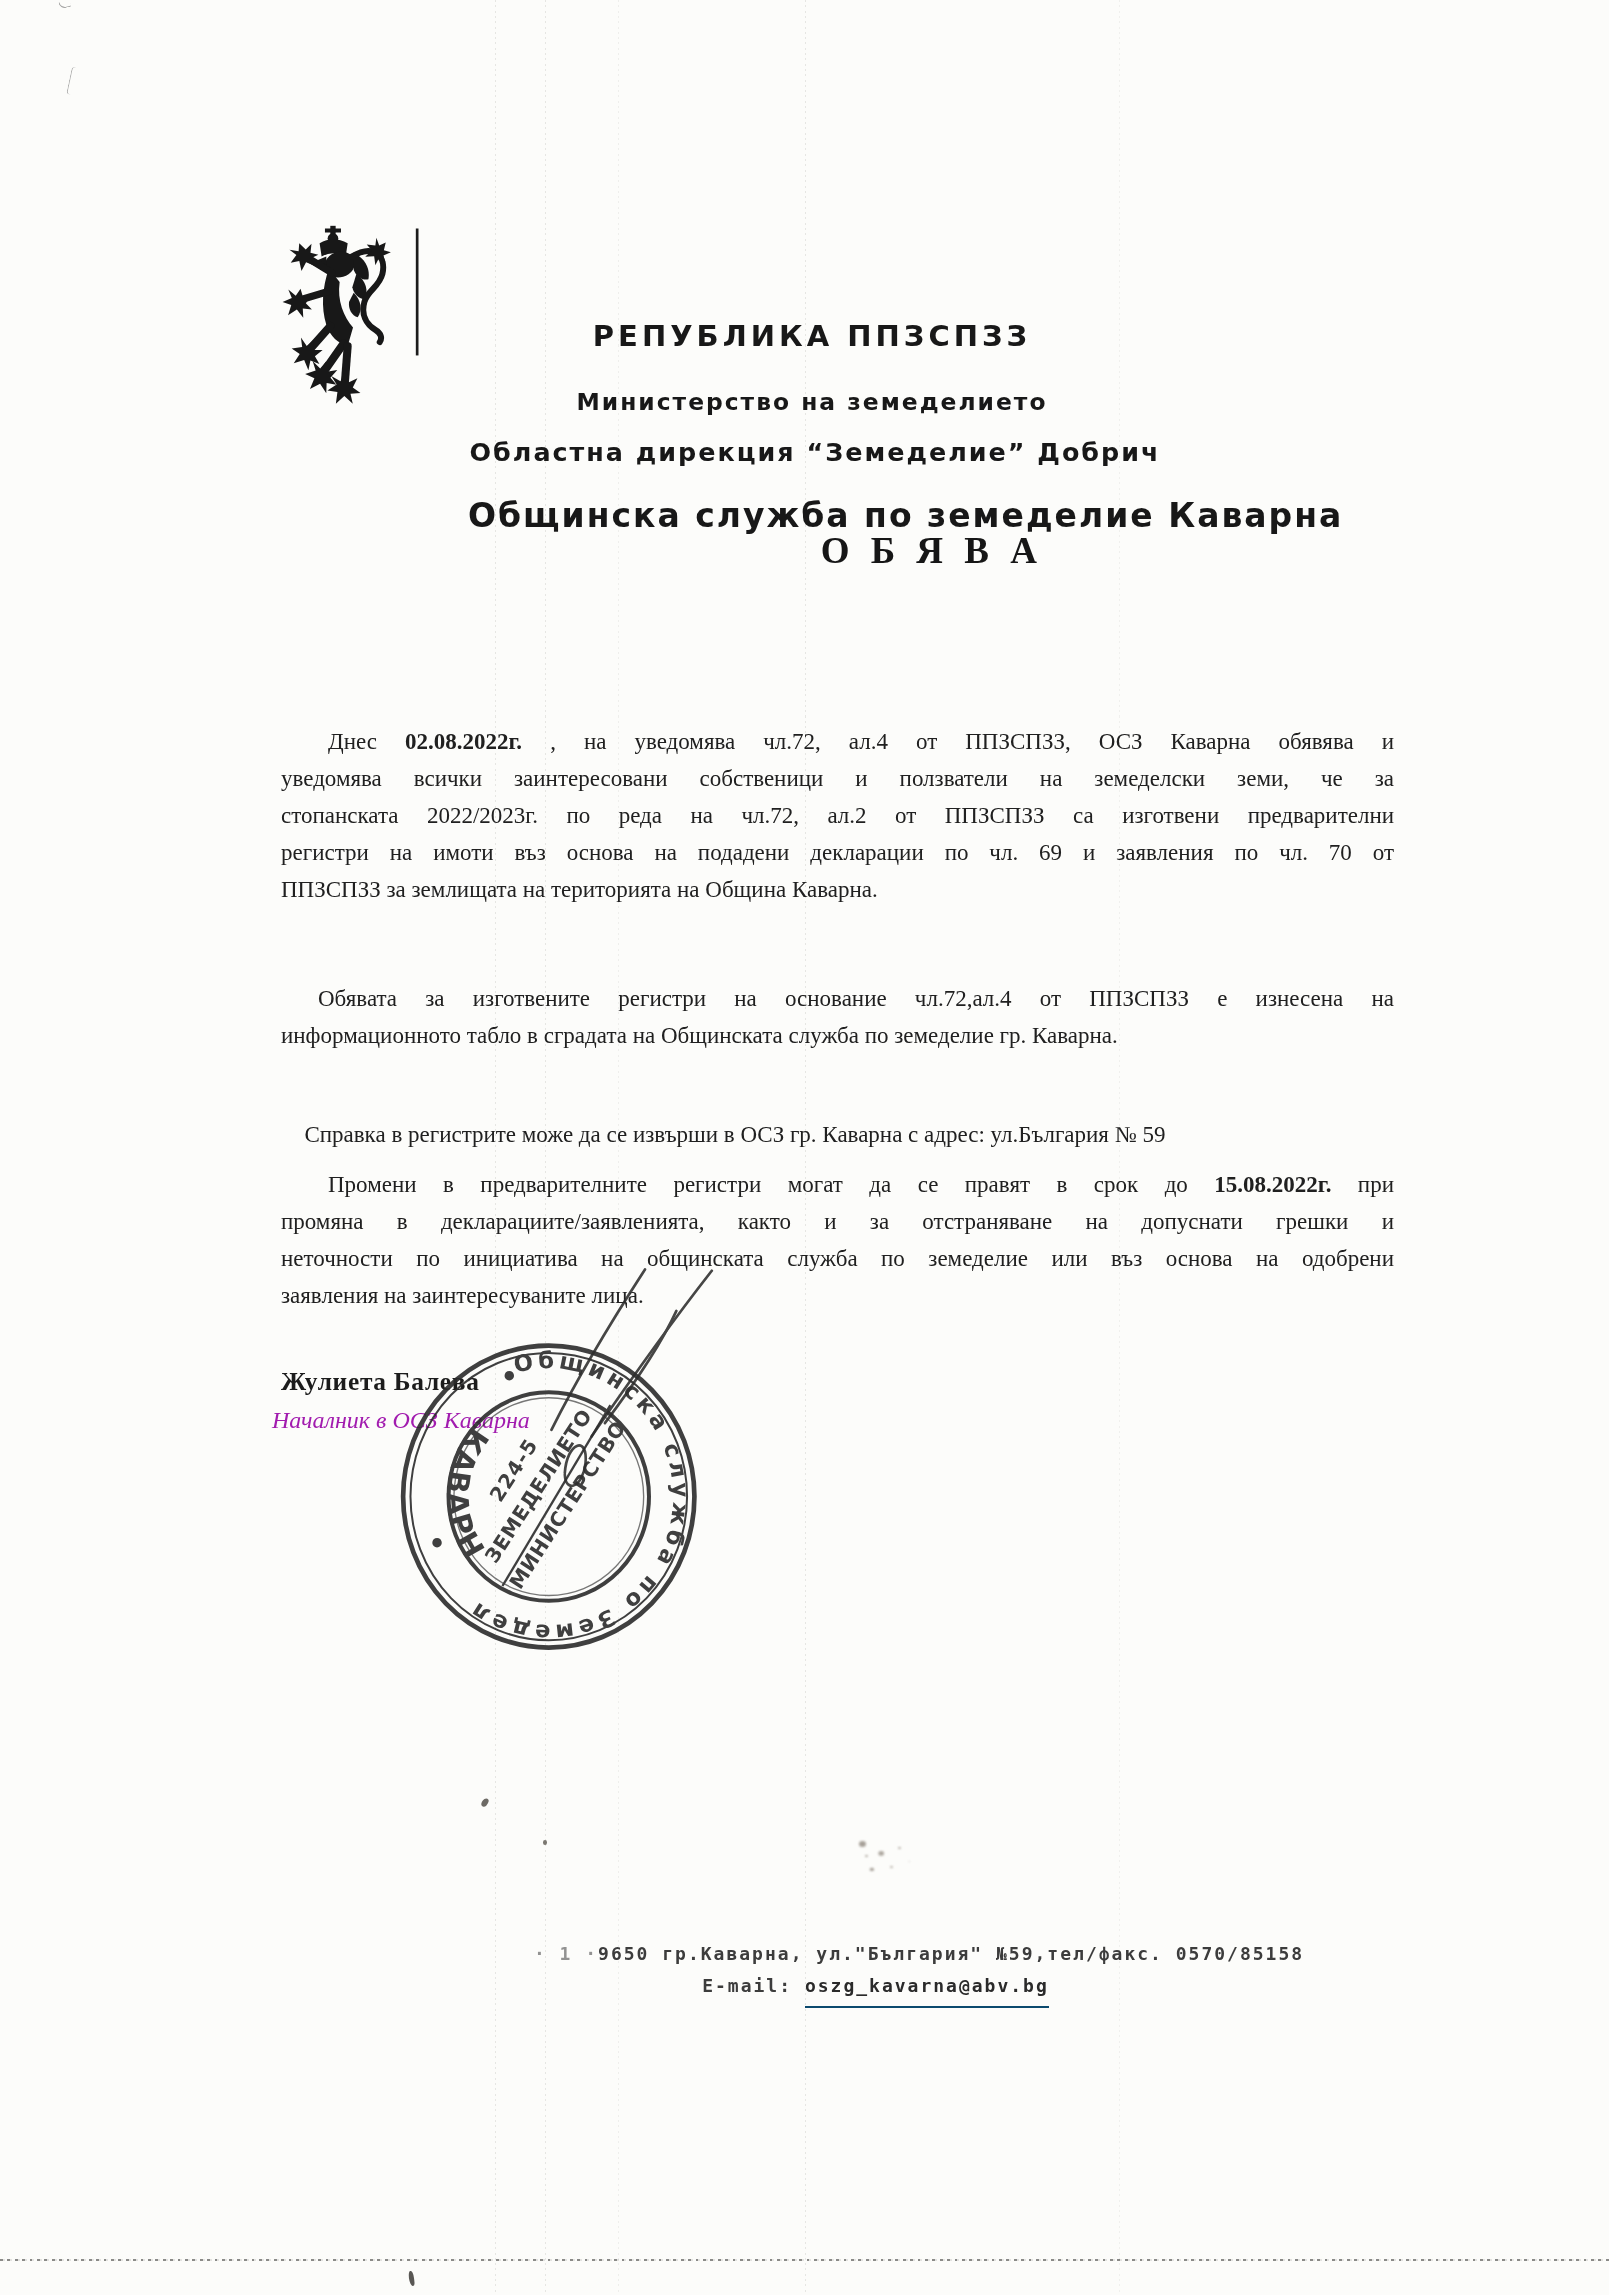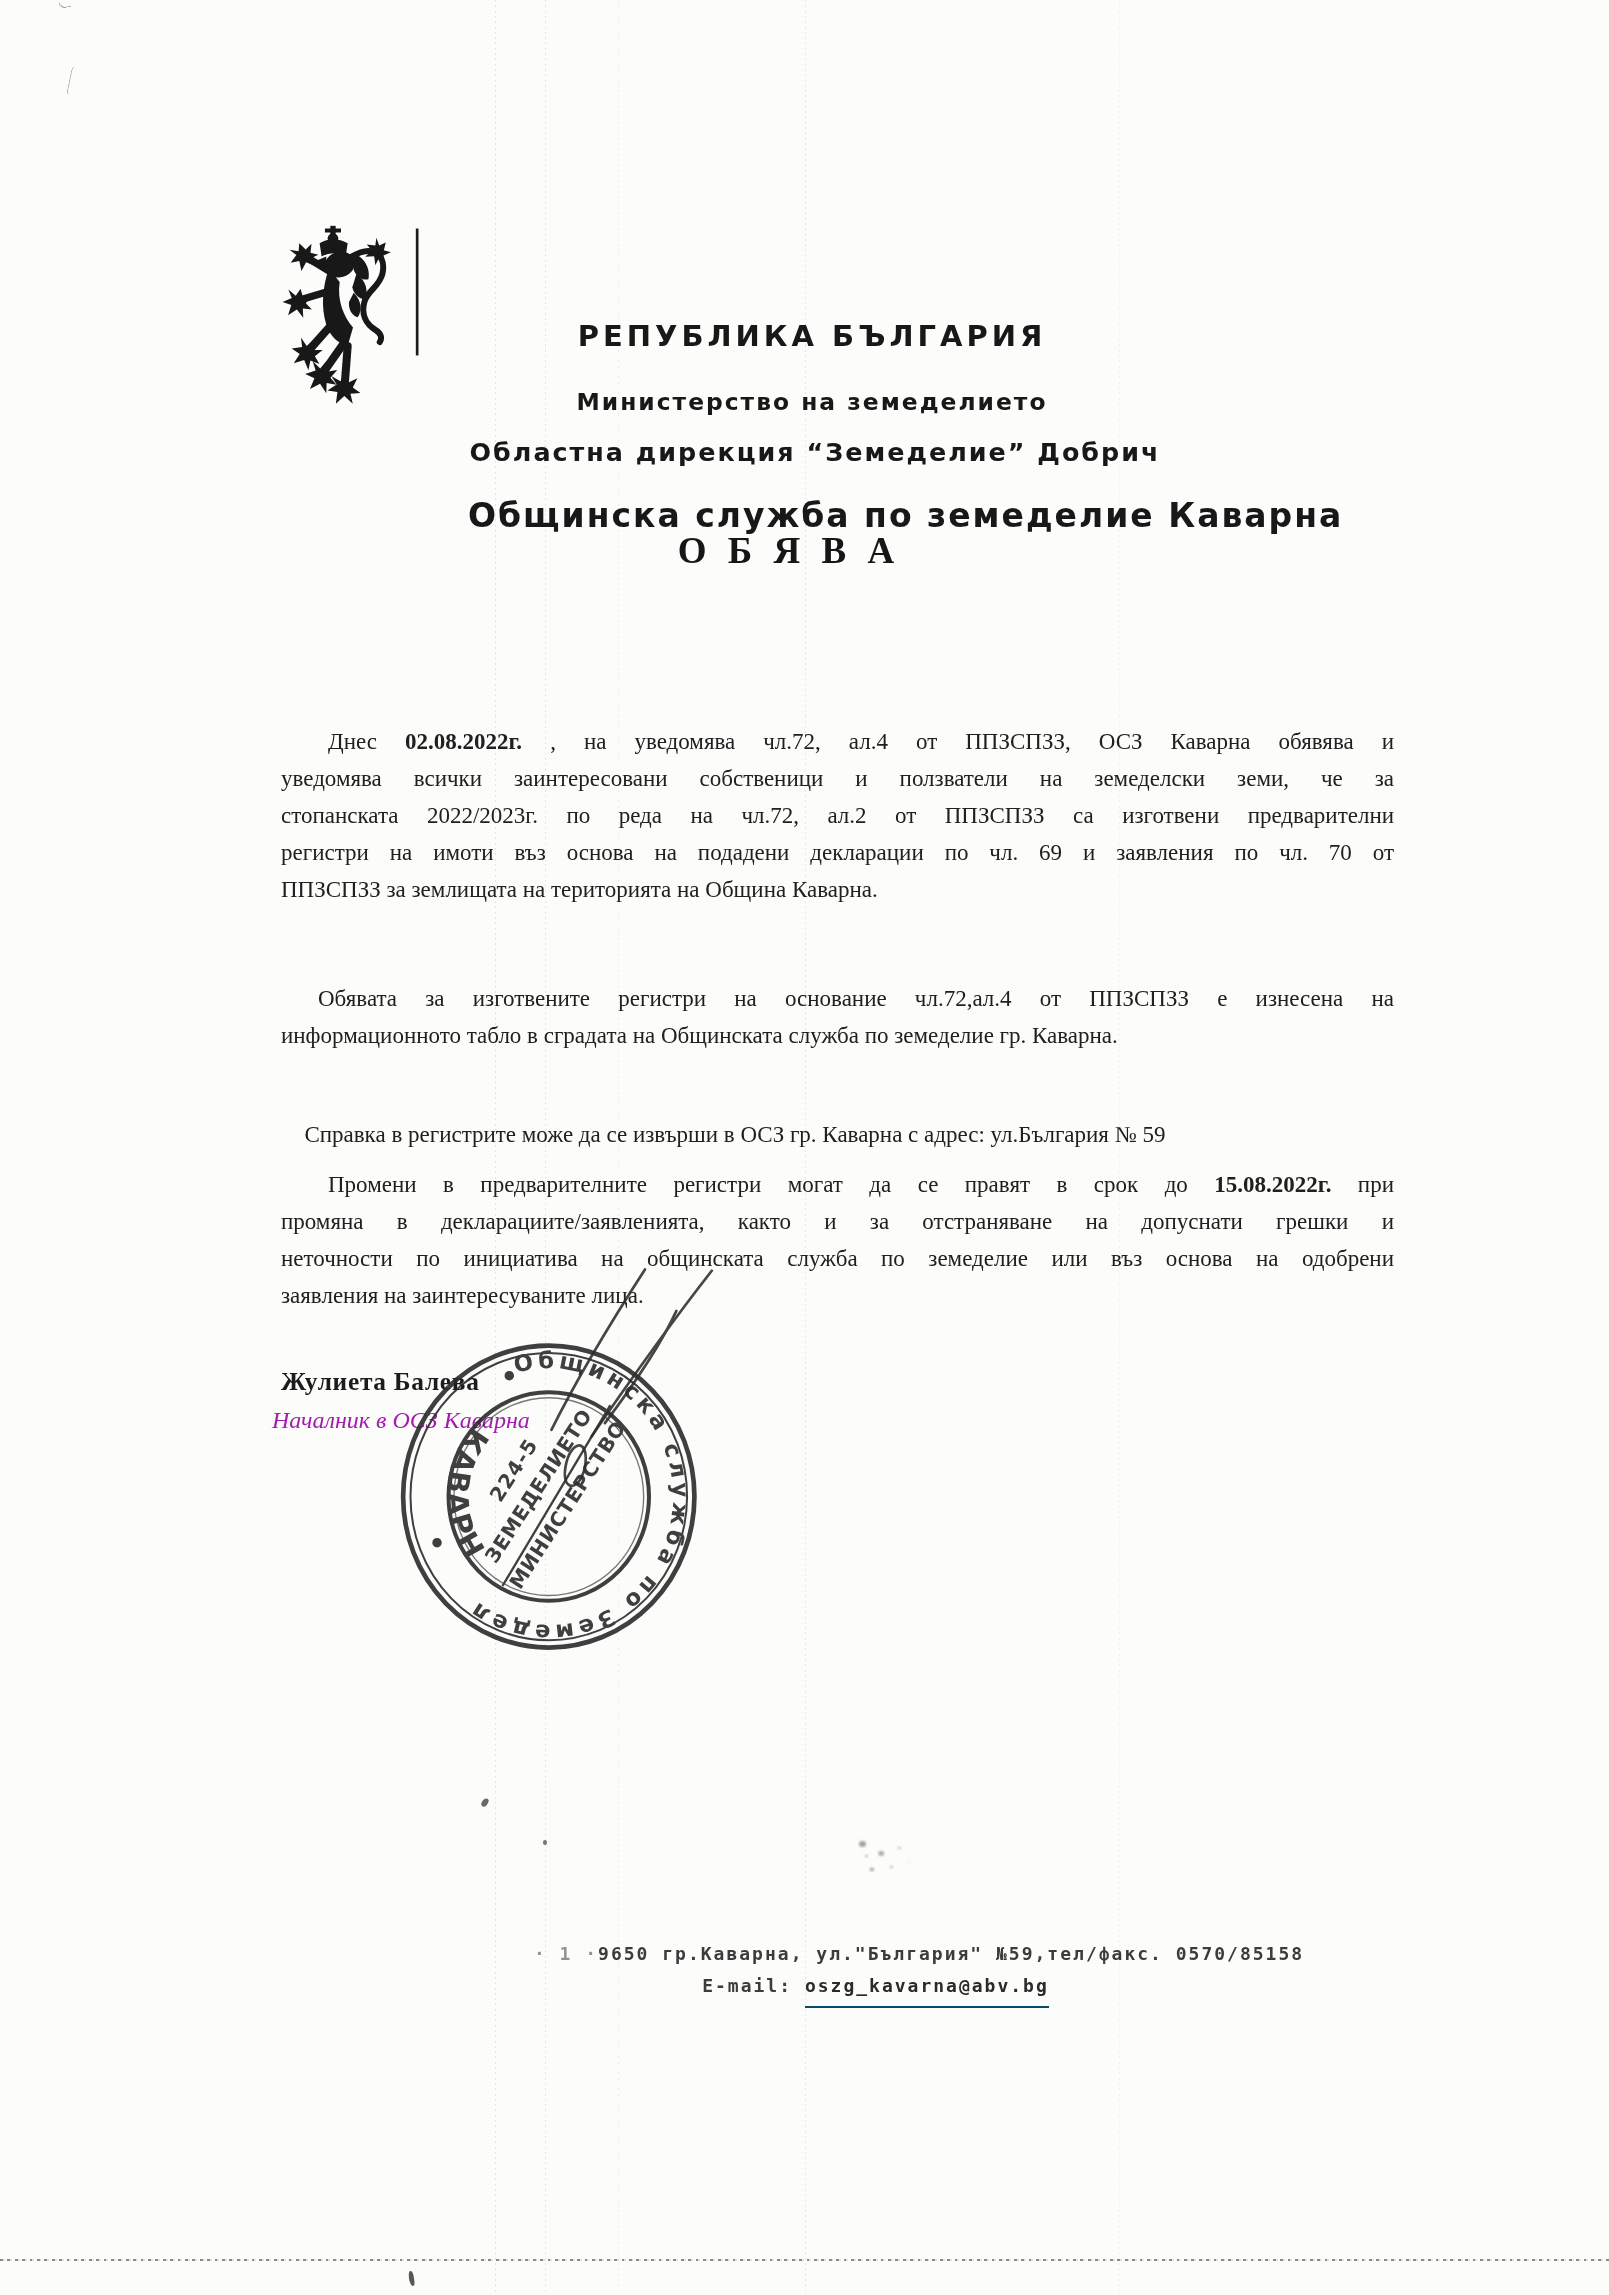--- a/index.html
+++ b/index.html
@@ -26,21 +26,21 @@
   .speck3{position:absolute;left:409px;top:2271px;width:4.7px;height:14.7px;background:#3c3a36;border-radius:50% 50% 40% 60%;transform:rotate(-8deg);opacity:.85;}
   .smudge{position:absolute;left:859px;top:1841px;width:6.7px;height:6px;background:#6e6458;border-radius:50%;
     box-shadow:18.7px 9.4px 0 -0.7px #7a7064,37px 4px 0 -2px #84796c,9.4px 25.4px 0 -1.3px #6e6458,29px 23px 0 -2px #8a7f72,47px 17.4px 0 -2.7px #8a7f72,4px 12px 0 -2px #7a7064;
     filter:blur(0.9px);opacity:.6;}
   
   .hline{position:absolute;text-align:center;font-family:"DejaVu Sans",sans-serif;font-weight:bold;color:#181818;white-space:nowrap;}
   .h-country{left:468px;top:319px;width:688px;font-size:29px;letter-spacing:4px;}
   .h-ministry{left:468px;top:388px;width:688px;font-size:23.4px;letter-spacing:2px;}
   .h-directorate{left:414px;top:437px;width:802px;font-size:25.4px;letter-spacing:2px;}
   .h-office{left:468px;top:496px;width:802px;font-size:33px;letter-spacing:2px;}
-  .title{position:absolute;left:535px;top:529px;width:508px;text-align:center;
+  .title{position:absolute;left:535px;top:529px;width:508px;text-align:right;
     font-size:37px;font-weight:bold;letter-spacing:6px;color:#161616;white-space:nowrap;}
   
   .para{position:absolute;left:281px;width:1113px;font-size:23px;line-height:37px;color:#202020;}
   .ln{text-align:justify;text-align-last:justify;height:37px;overflow:hidden;}
   .ln-last{text-align-last:left;}
   .ln-single{text-align:left;text-align-last:left;}
   .ind70{padding-left:47px;}
   .ind55{padding-left:37px;}
   .ind35{padding-left:23.4px;}
   .bdate{font-weight:bold;}
@@ -72,21 +72,21 @@
   <div class="streak" style="left:805px"></div>
   <div class="streak" style="left:1119px;opacity:.55"></div>
   <div class="noise-line"></div>
   <div class="mark-a"></div>
   <div class="mark-b"></div>
   <div class="speck1"></div>
   <div class="speck2"></div>
   <div class="speck3"></div>
   <div class="smudge"></div>
 
-  <div class="hline h-country">РЕПУБЛИКА БЪЛГАРИЯ</div>
+  <div class="hline h-country">РЕПУБЛИКА ППЗСПЗЗ</div>
   <div class="hline h-directorate">Областна дирекция “Земеделие” Добрич</div>
   <div class="hline h-ministry">Министерство на земеделието</div>
   <div class="hline h-office">Общинска служба по земеделие Каварна</div>
 
   <div class="title">О Б Я В А</div>
 
   <div class="para p1">
     <div class="ln ind70"><span>Днес </span><span class="bdate">02.08.2022г.</span><span> , на уведомява чл.72, ал.4 от ППЗСПЗЗ, ОСЗ Каварна обявява и</span></div>
     <div class="ln">уведомява всички заинтересовани собственици и ползватели на земеделски земи, че за</div>
     <div class="ln">стопанската 2022/2023г. по реда на чл.72, ал.2 от ППЗСПЗЗ са изготвени предварителни</div>

